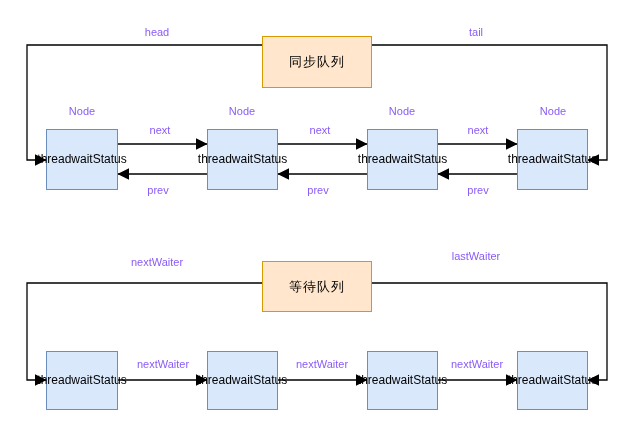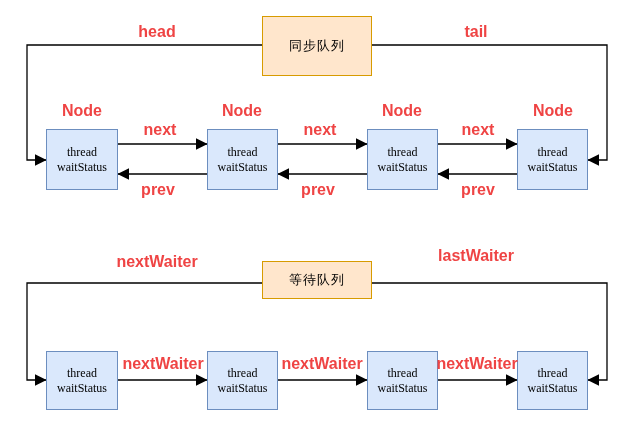--- a/index.html
+++ b/index.html
@@ -36,36 +36,34 @@
     font-size: 13px;
     color: #000;
     letter-spacing: 1px;
   }
   .nbox {
     position: absolute;
     box-sizing: border-box;
     background: var(--node-fill, #dae8fc);
     border: 1px solid var(--node-border, #6c8ebf);
     display: flex;
-    flex-direction: column;
+    flex-direction: row;
     align-items: center;
     justify-content: center;
     font-size: 12px;
     line-height: 15px;
     color: #000;
     text-align: left;
-    font-family: Liberation Serif, serif;
   }
   .lbl {
     position: absolute;
     transform: translate(-50%, -50%);
-    font-size: 16px;
-    color: #ef4444;
+    font-size: 11px;
+    color: #8b5cf6;
     white-space: nowrap;
-    font-weight: bold;
   }
 </style>
 </head>
 <body>
 
 <div class="canvas">
 
   <svg class="connector-layer" viewBox="0 0 636 431" xmlns="http://www.w3.org/2000/svg">
     <defs>
       <marker id="arrow" viewBox="0 0 10 10" refX="9.5" refY="5" markerWidth="9" markerHeight="9" orient="auto">
@@ -85,21 +83,21 @@
     <path d="M517,174 L438,174" marker-end="url(#arrow)"></path>
 
     <path d="M262,283 L27,283 L27,380 L46,380" marker-end="url(#arrow)"></path>
     <path d="M372,283 L607,283 L607,380 L588,380" marker-end="url(#arrow)"></path>
 
     <path d="M118,380 L207,380" marker-end="url(#arrow)"></path>
     <path d="M278,380 L367,380" marker-end="url(#arrow)"></path>
     <path d="M438,380 L517,380" marker-end="url(#arrow)"></path>
   </svg>
 
-  <div class="qbox" style="left:262px;top:16px;width:110px;height:60px">同步队列</div>
+  <div class="qbox" style="left:262px;top:36px;width:110px;height:52px">同步队列</div>
 
   <div class="lbl" style="left:157px;top:32px">head</div>
   <div class="lbl" style="left:476px;top:32px">tail</div>
 
   <div class="lbl" style="left:82px;top:111px">Node</div>
   <div class="lbl" style="left:242px;top:111px">Node</div>
   <div class="lbl" style="left:402px;top:111px">Node</div>
   <div class="lbl" style="left:553px;top:111px">Node</div>
 
   <div class="nbox" style="left:46px;top:129px;width:72px;height:61px">
@@ -120,21 +118,21 @@
   </div>
 
   <div class="lbl" style="left:160px;top:130px">next</div>
   <div class="lbl" style="left:320px;top:130px">next</div>
   <div class="lbl" style="left:478px;top:130px">next</div>
 
   <div class="lbl" style="left:158px;top:190px">prev</div>
   <div class="lbl" style="left:318px;top:190px">prev</div>
   <div class="lbl" style="left:478px;top:190px">prev</div>
 
-  <div class="qbox" style="left:262px;top:261px;width:110px;height:38px">等待队列</div>
+  <div class="qbox" style="left:262px;top:261px;width:110px;height:51px">等待队列</div>
 
   <div class="lbl" style="left:157px;top:262px">nextWaiter</div>
   <div class="lbl" style="left:476px;top:256px">lastWaiter</div>
 
   <div class="nbox" style="left:46px;top:351px;width:72px;height:59px">
     <span>thread</span>
     <span>waitStatus</span>
   </div>
   <div class="nbox" style="left:207px;top:351px;width:71px;height:59px">
     <span>thread</span>

